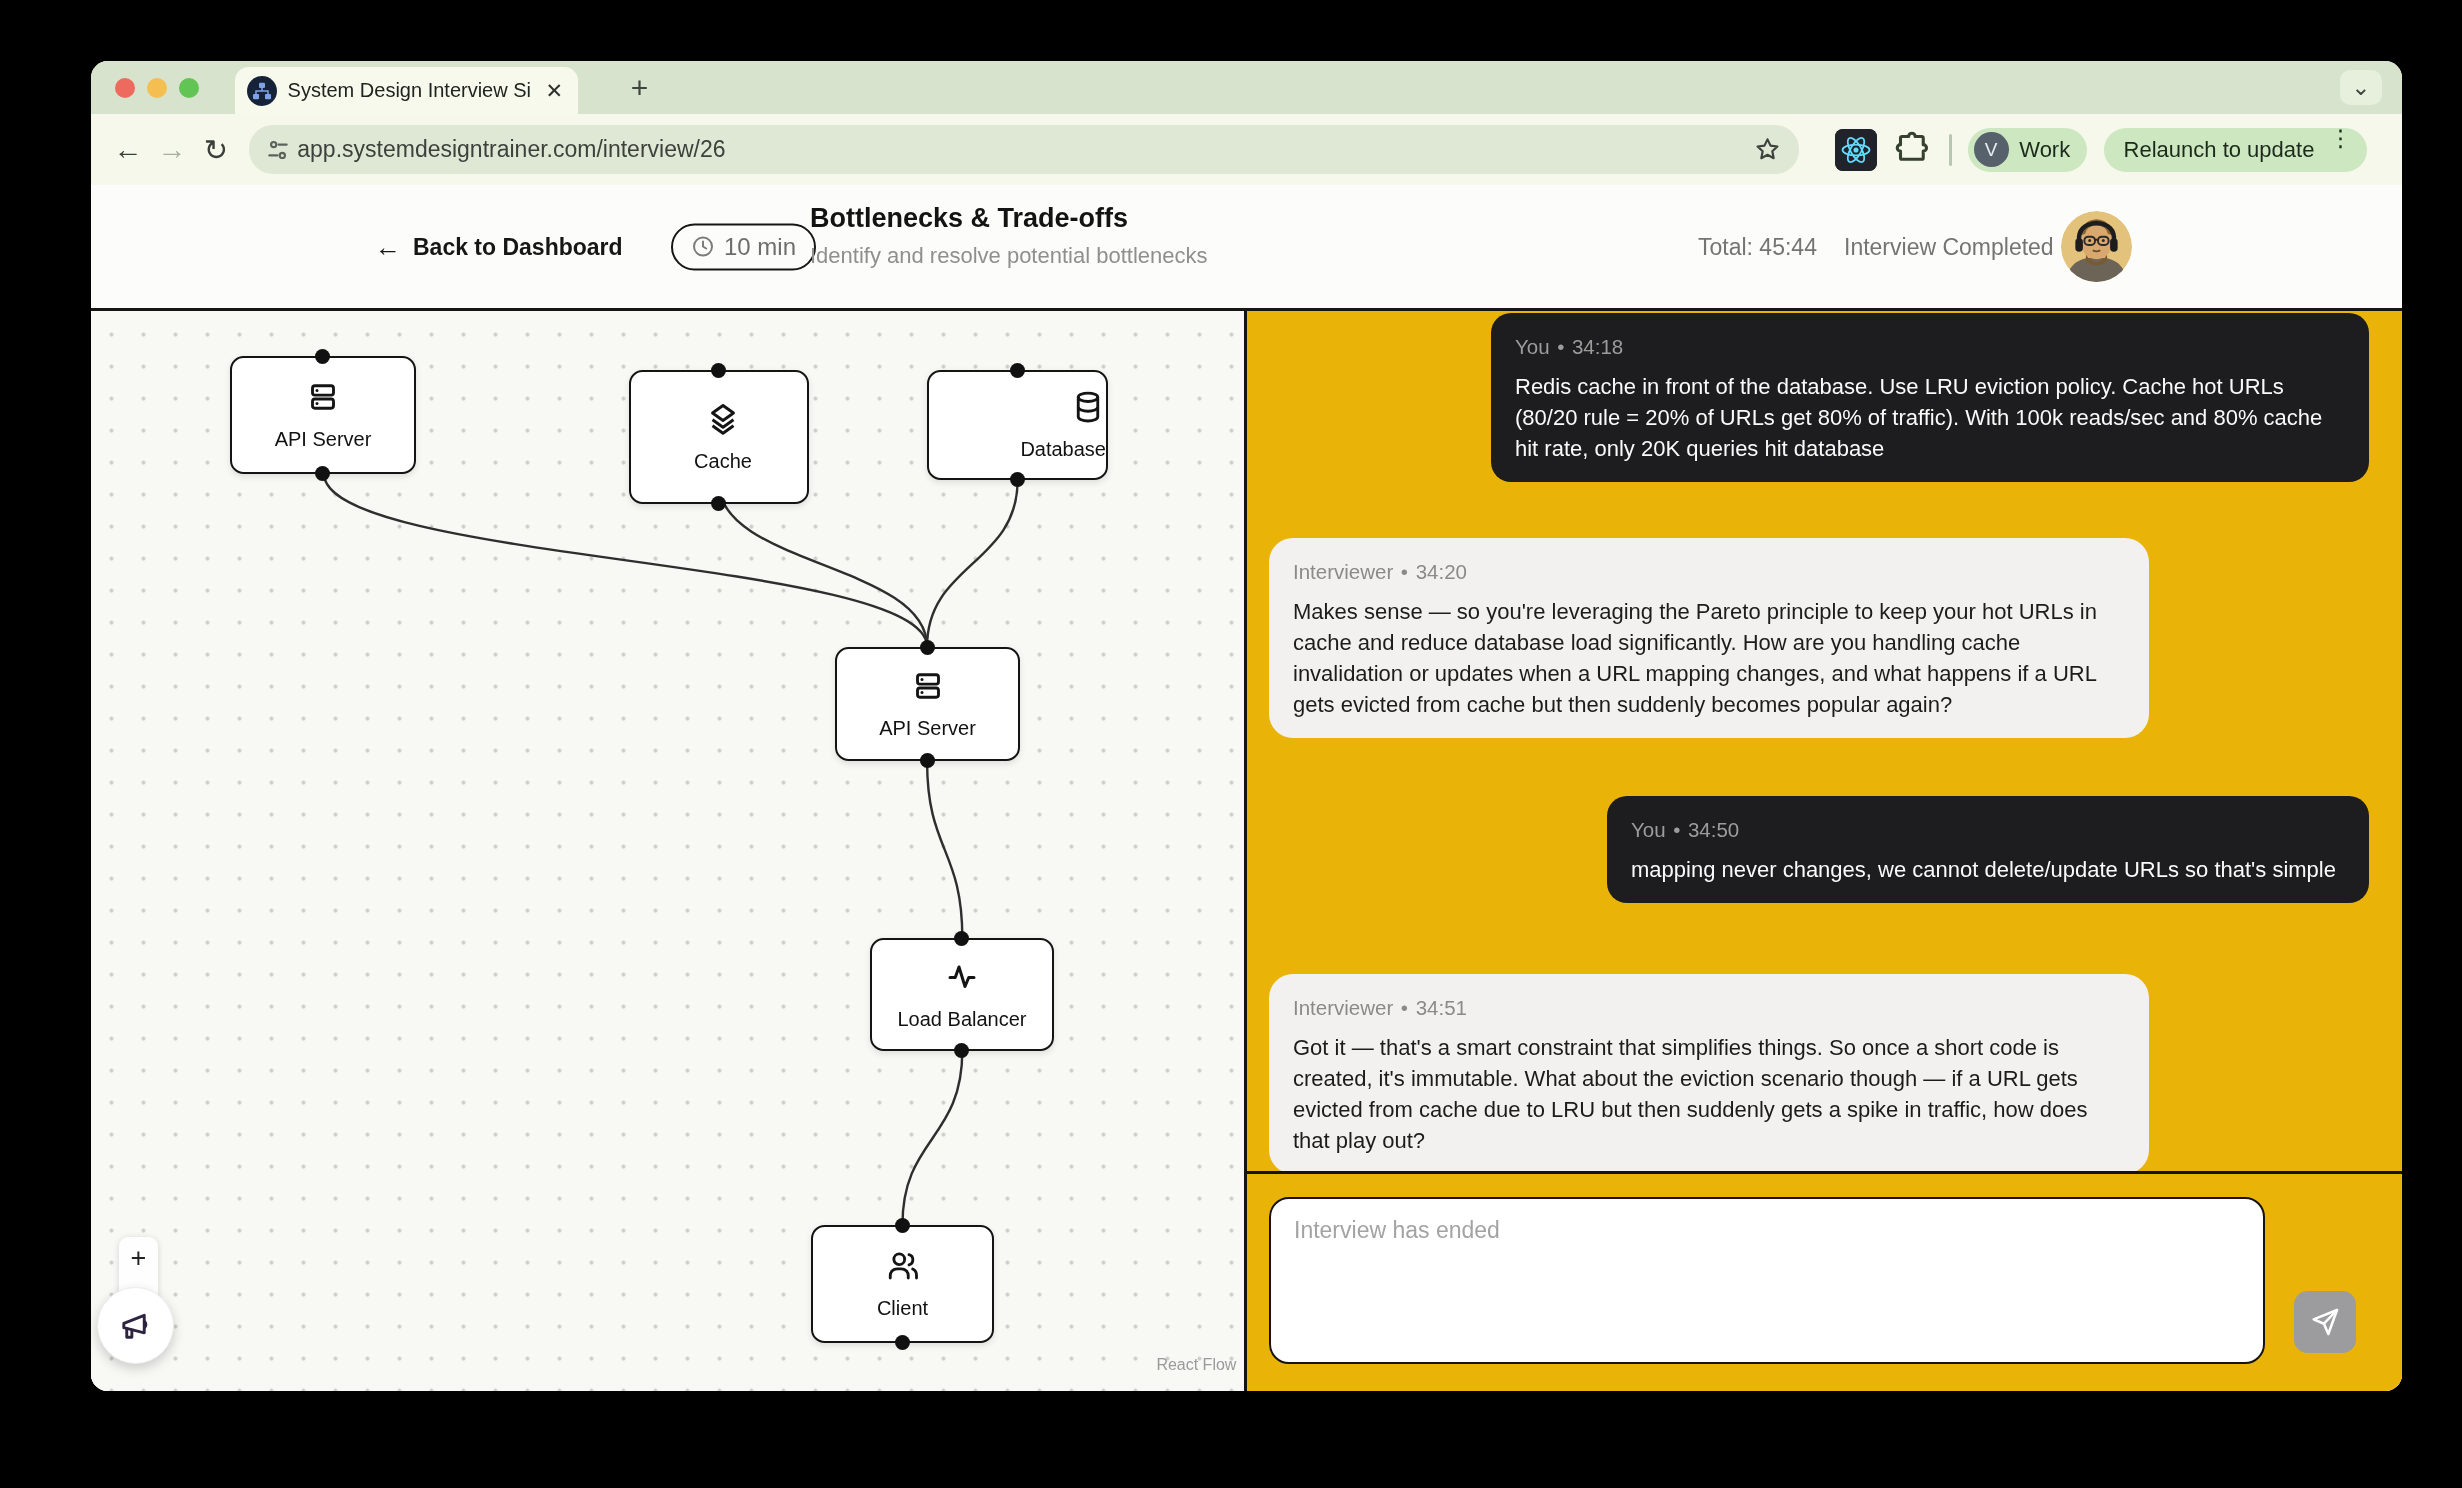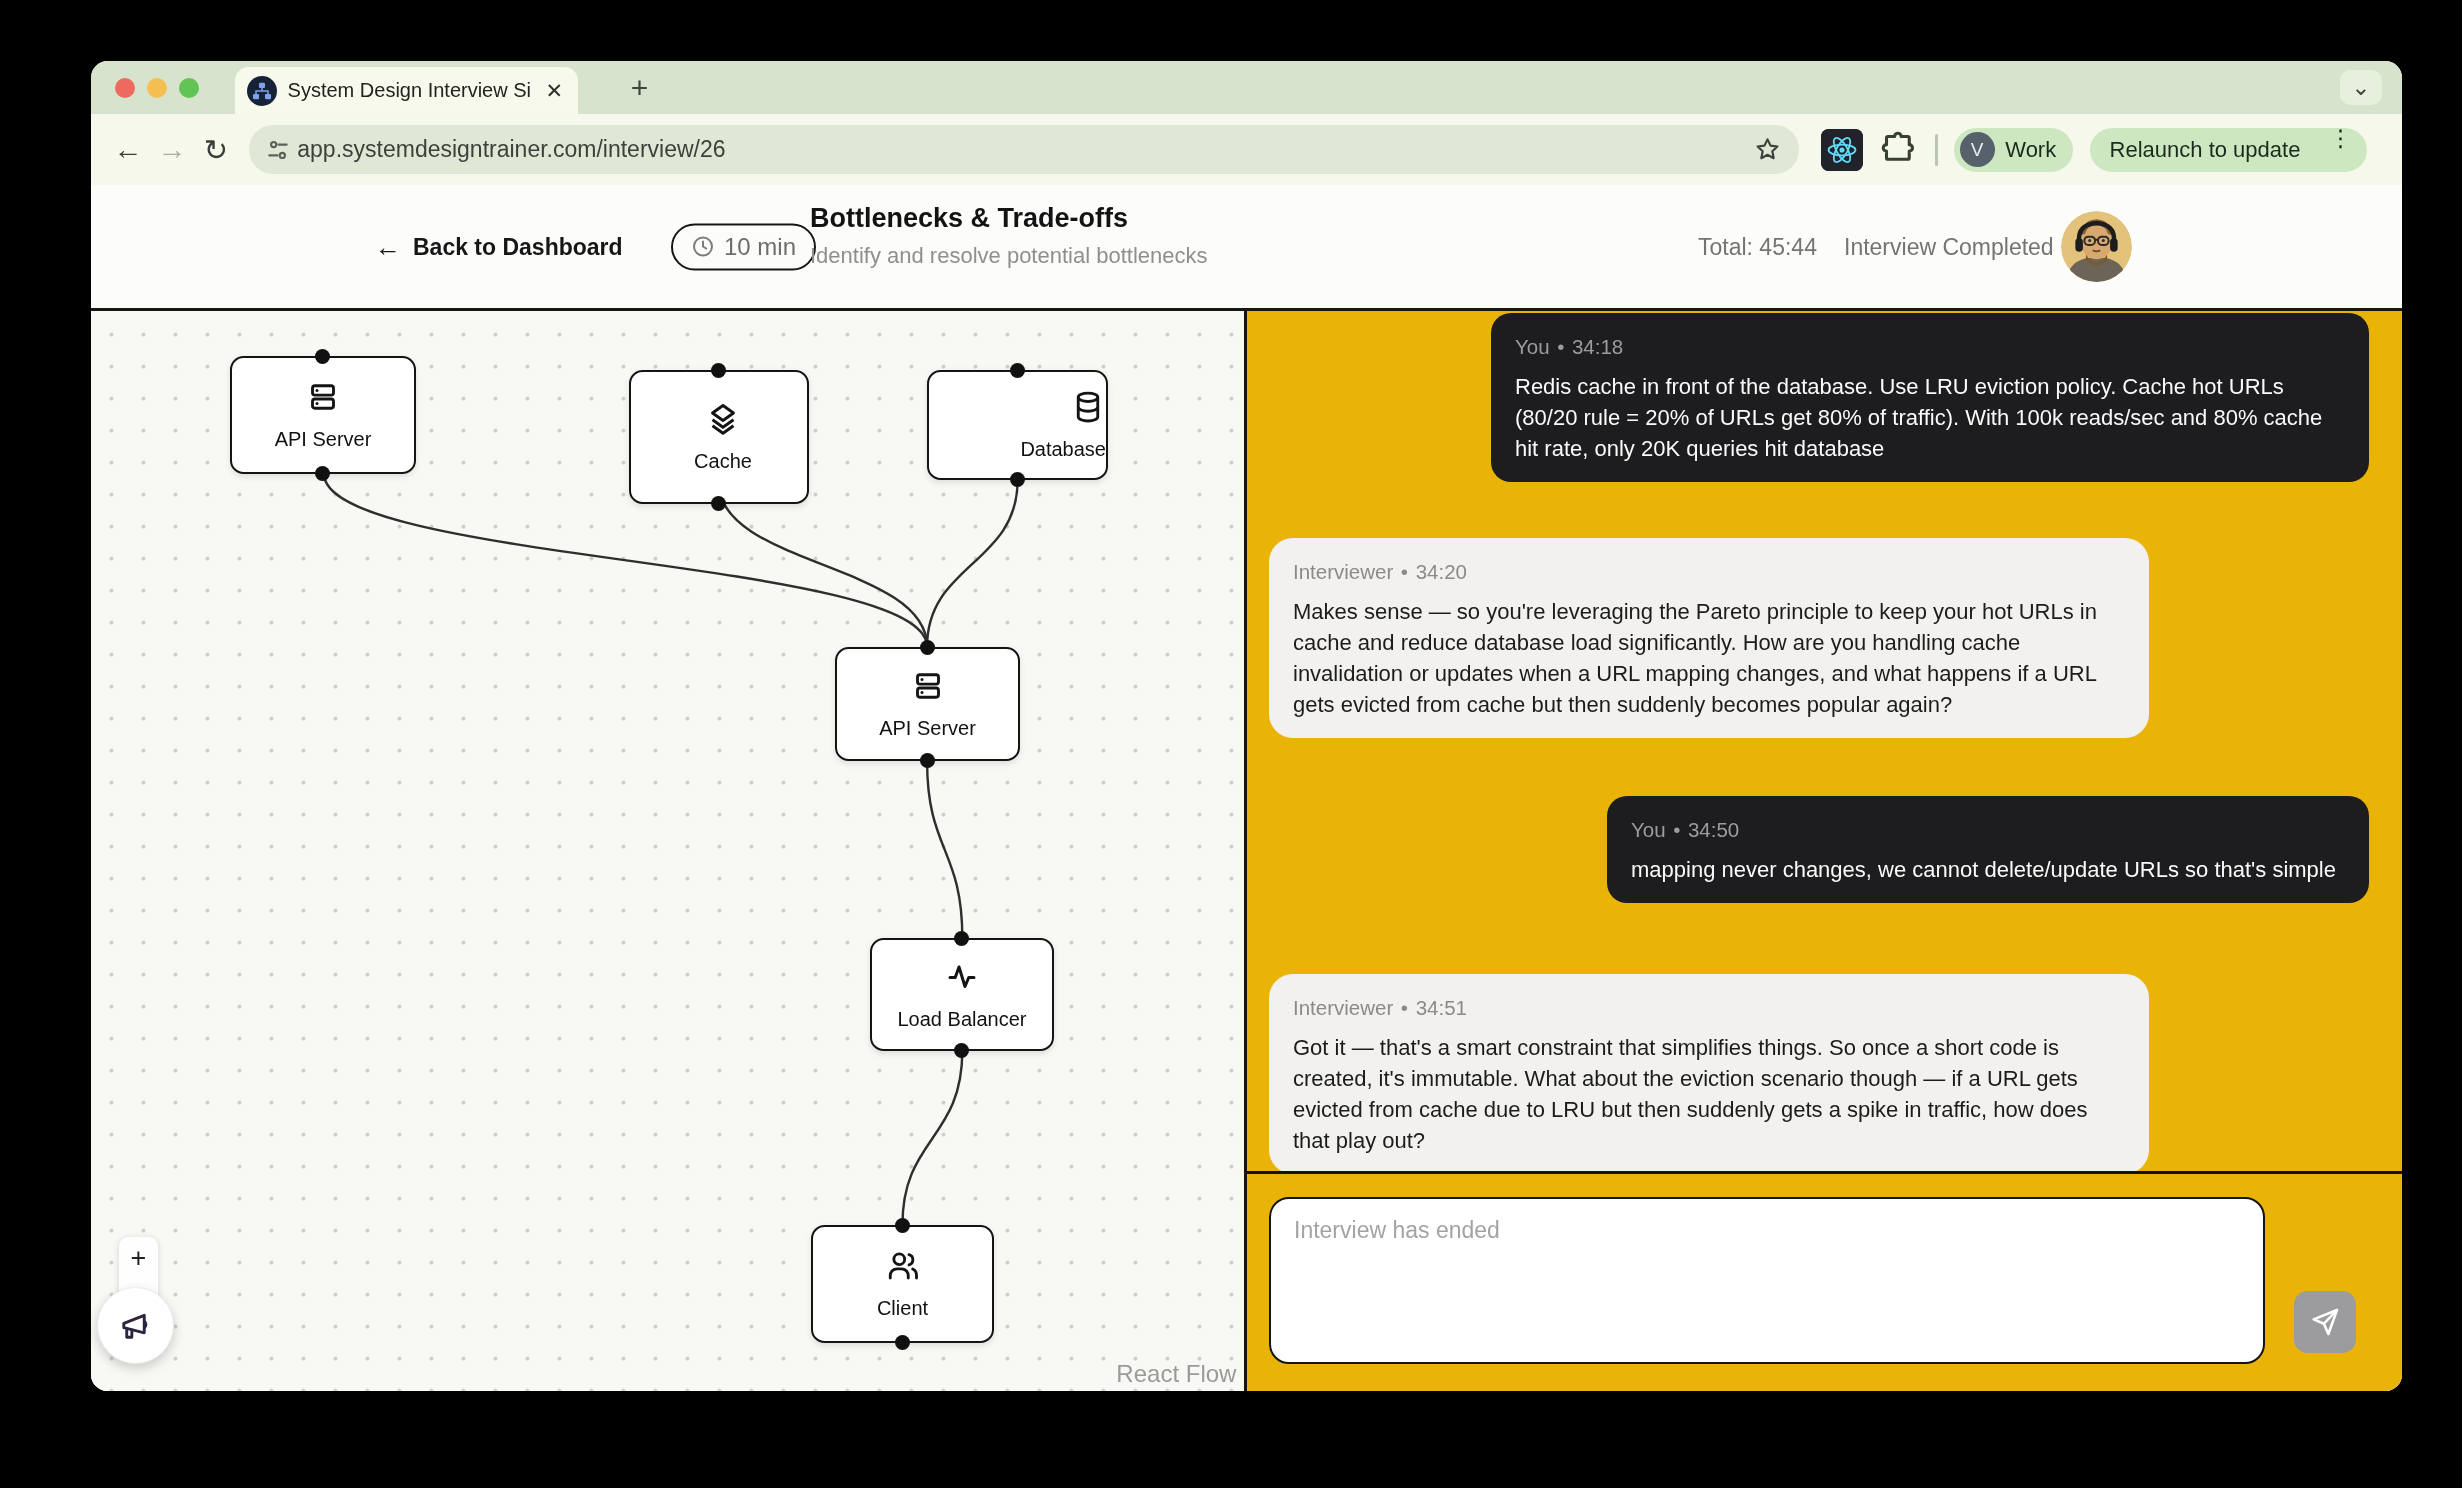--- a/index.html
+++ b/index.html
@@ -34,21 +34,21 @@
              display:flex; align-items:center; padding:0 16.7px; gap:6px; }
   .omni-url { flex:1; font-size:23px; color:#3c413c; white-space:nowrap; overflow:hidden; }
   .toolbar-right { margin-left:auto; display:flex; align-items:center; gap:16.7px; padding-right:20px; }
   .ext-react { width:42px; height:42px; background:#20232a; border-radius:7.6px; }
   .vsep { width:2.3px; height:32px; background:#b9c6b2; border-radius:1.5px; }
   .chip { height:44px; background:#cde8c0; border-radius:22px; display:flex; align-items:center; }
   .profile-chip { padding:4.5px 16.7px 4.5px 5.3px; gap:10.6px; }
   .profile-avatar { width:35px; height:35px; border-radius:50%; background:#56616c; color:#e8ecef;
                     display:flex; align-items:center; justify-content:center; font-size:19px; }
   .profile-name { font-size:22px; color:#1c2a1c; }
-  .relaunch { padding:0 10.6px 0 20px; gap:24px; font-size:22px; color:#1c2a1c; }
+  .relaunch { padding:0 10.6px 0 20px; gap:10px; font-size:22px; color:#1c2a1c; }
   .kebab { font-size:23px; color:#1c2a1c; letter-spacing:0; line-height:1; padding:0 4.5px; }
 
   
   .page { height:1206px; background:#fcfcfa; display:flex; flex-direction:column; }
   .app-header { position:relative; height:123px; background:#fcfcfa; flex:0 0 123px; }
   .back-btn { position:absolute; left:284px; top:50%; transform:translateY(-50%);
               display:flex; align-items:center; gap:12px; font-size:23px; font-weight:700; color:#161616; }
   .back-arrow { font-size:26px; font-weight:400; }
   .timer-pill { position:absolute; left:580px; top:50%; transform:translateY(-50%);
                 height:47px; border:2.3px solid #161616; border-radius:23.5px; display:flex;
@@ -81,21 +81,21 @@
   .node::after  { bottom:-9px; }
   .node-label { font-size:20px; font-weight:500; color:#121212; }
   .node svg { display:block; }
 
   .rf-plus { position:absolute; left:28px; top:926px; width:39px; height:70px; background:#fefefe;
              border-radius:9px; box-shadow:0 1.5px 6px rgba(0,0,0,.15); display:flex;
              justify-content:center; padding-top:6px; font-size:27px; color:#222; }
   .feedback-btn { position:absolute; left:6px; top:976px; width:77px; height:77px; background:#fff;
                   border:1.5px solid #ececec; border-radius:50%; box-shadow:0 4.5px 12px rgba(0,0,0,.18);
                   display:flex; align-items:center; justify-content:center; }
-  .attribution { position:absolute; right:7.6px; bottom:3px; font-size:24px; color:#9a9a9a; }
+  .attribution { position:absolute; right:7.6px; bottom:17px; font-size:16px; color:#9a9a9a; }
 
   .vdiv { width:3px; background:#141414; flex:0 0 3px; }
 
   
   .chat { position:relative; flex:1; background:#eab308; overflow:hidden; }
   .bubble { position:absolute; border-radius:20px; padding:18px 24px; font-size:22px; line-height:31px; }
   .bubble .meta { font-size:20.5px; margin-bottom:9px; display:flex; gap:7.6px; }
   .bubble.you { background:#1d1d1f; color:#fafafa; }
   .bubble.you .meta { color:#9c9c9c; }
   .bubble.interviewer { background:#f2f1ef; color:#1c1c1c;border-radius:24px; }

